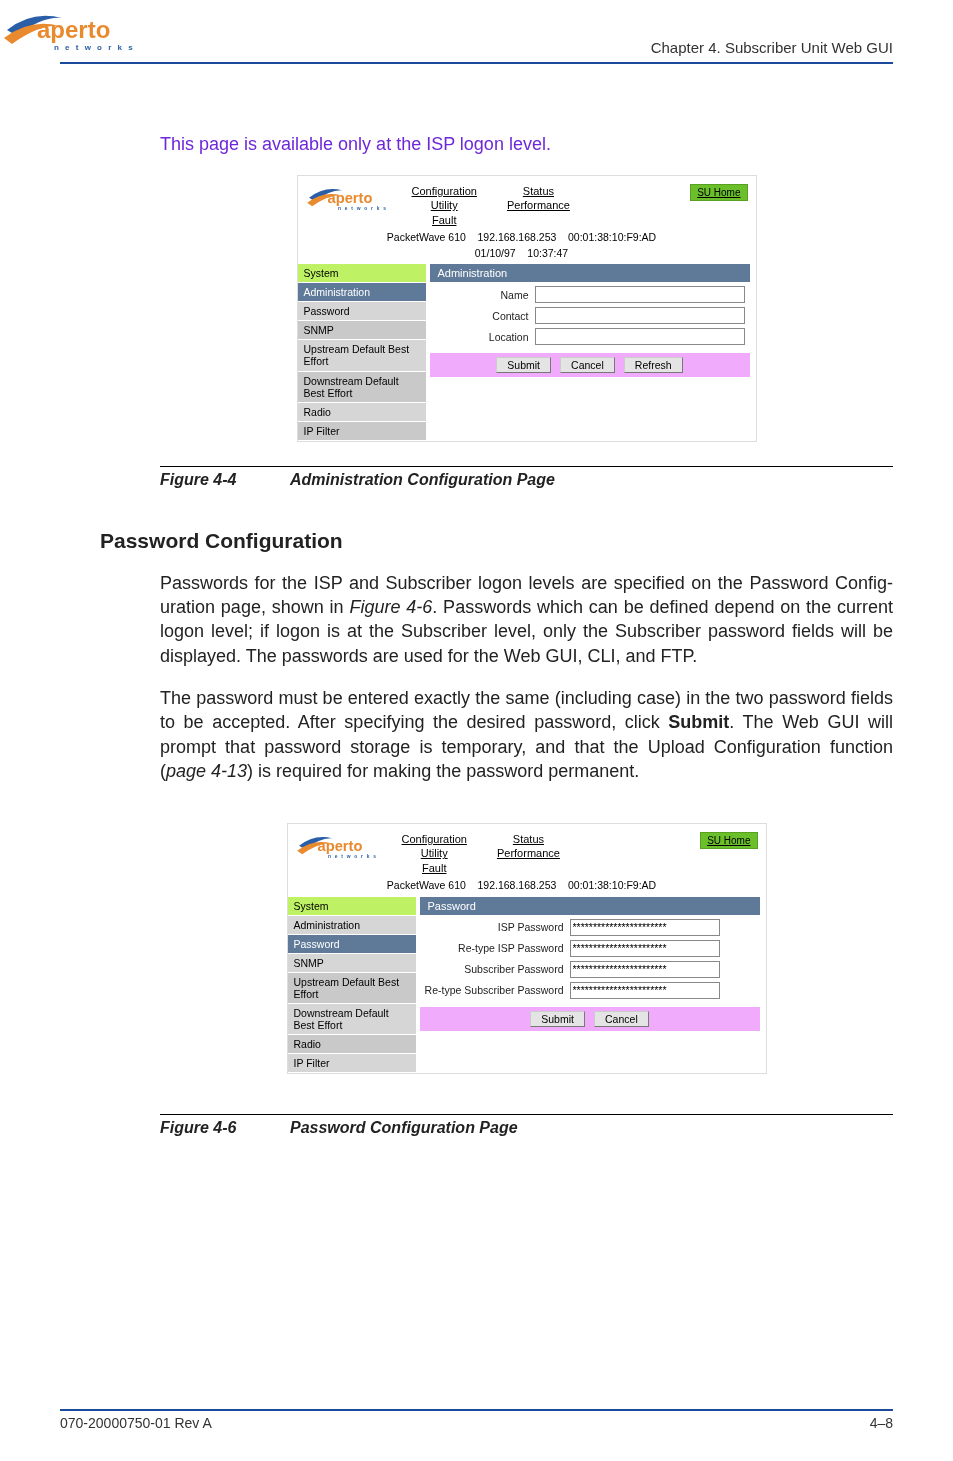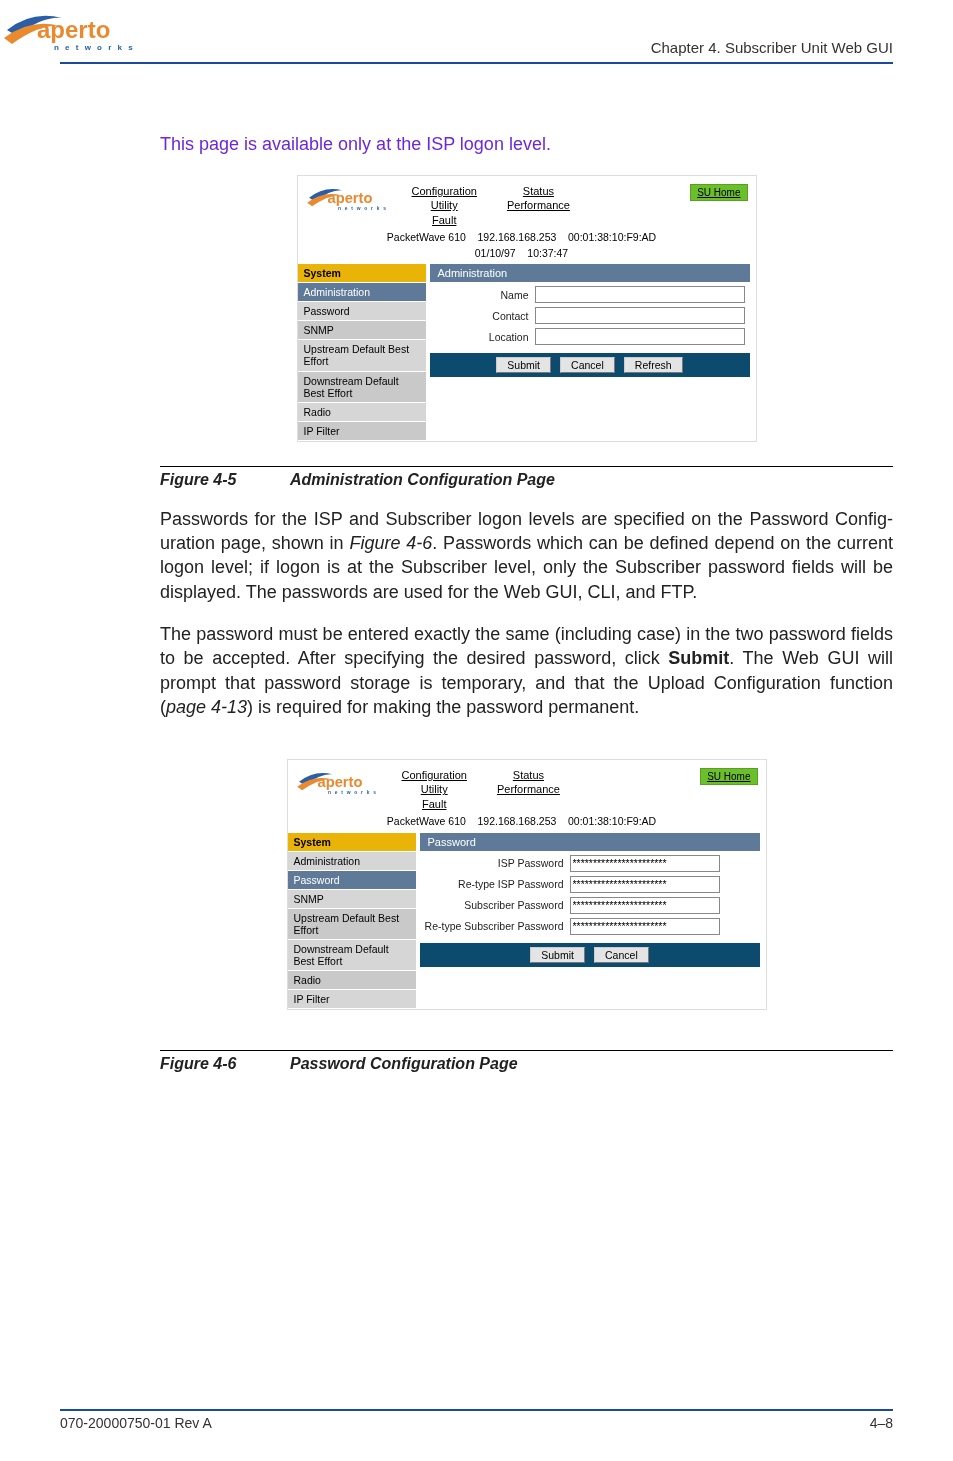--- a/index.html
+++ b/index.html
@@ -127,22 +127,22 @@
   }
   .sidemenu .mi {
     background: #c9c9c9;
     border-bottom: 1px solid #fff;
     padding: 3px 6px;
     color: #000;
     cursor: pointer;
     line-height: 1.15;
   }
   .sidemenu .mi.header {
-    background: #eab308;
-    font-weight: bold;
+    background: #bef264;
+    font-weight: normal;
   }
   .sidemenu .mi.active {
     background: #5f7a99;
     color: #fff;
   }
   .sidemenu .mi.alt {
     background: #d6d6d6;
   }
 
   .panel {
@@ -170,21 +170,21 @@
   .shot1 .form-row label { flex: 0 0 105px; }
   .form-row input[type=text], .form-row input[type=password] {
     height: 17px;
     border: 1px solid #888;
     font-size: 10.5px;
     padding: 0 2px;
     width: 150px;
   }
   .shot1 .form-row input[type=text] { width: 210px; }
   .btn-row {
-    background: #0c4a6e;
+    background: #f0abfc;
     padding: 4px;
     margin-top: 8px;
     text-align: center;
   }
   .btn-row button {
     font-size: 10.5px;
     padding: 1px 10px;
     margin: 0 3px;
     border: 1px outset #ccc;
     background: #e4e4e4;
@@ -298,24 +298,25 @@
             <button>Submit</button>
             <button>Cancel</button>
             <button>Refresh</button>
           </div>
         </div>
       </div>
     </div>
 
     <hr class="fig-rule">
     <div class="fig-caption">
-      <span class="num">Figure 4-5</span><span>Administration Configuration Page</span>
+      <span class="num">Figure 4-4</span><span>Administration Configuration Page</span>
     </div>
   </div>
 
+  <h2 class="h2" style="margin-left:40px;">Password Configuration</h2>
 
   <div class="body-col">
     <p class="para">
       <span>Passwords for the ISP and Subscriber logon levels are specified on the Password Config­uration page, shown in </span><span class="ref">Figure 4-6</span><span>. Passwords which can be defined depend on the current logon level; if logon is at the Subscriber level, only the Subscriber password fields will be displayed. The passwords are used for the Web GUI, CLI, and FTP.</span>
     </p>
     <p class="para">
       <span>The password must be entered exactly the same (including case) in the two password fields to be accepted. After specifying the desired password, click </span><b>Submit</b><span>. The Web GUI will prompt that password storage is temporary, and that the Upload Configuration func­tion (</span><span class="ref">page 4-13</span><span>) is required for making the password permanent.</span>
     </p>
 
     <div class="shot shot2" style="margin-top:40px;">

